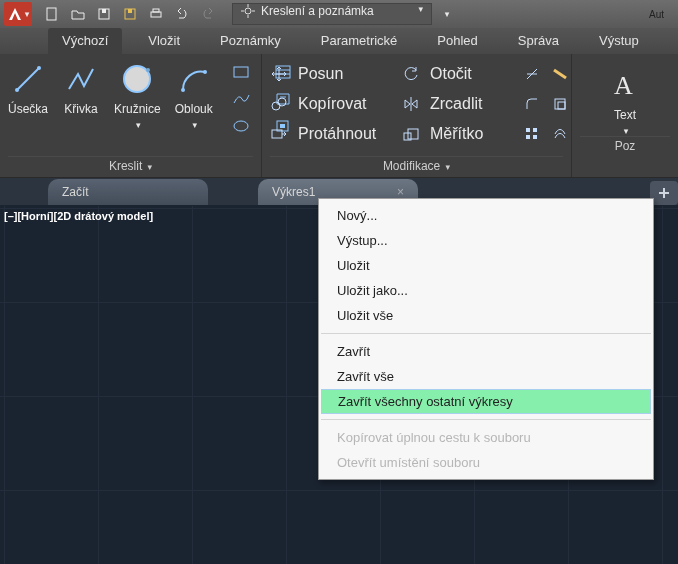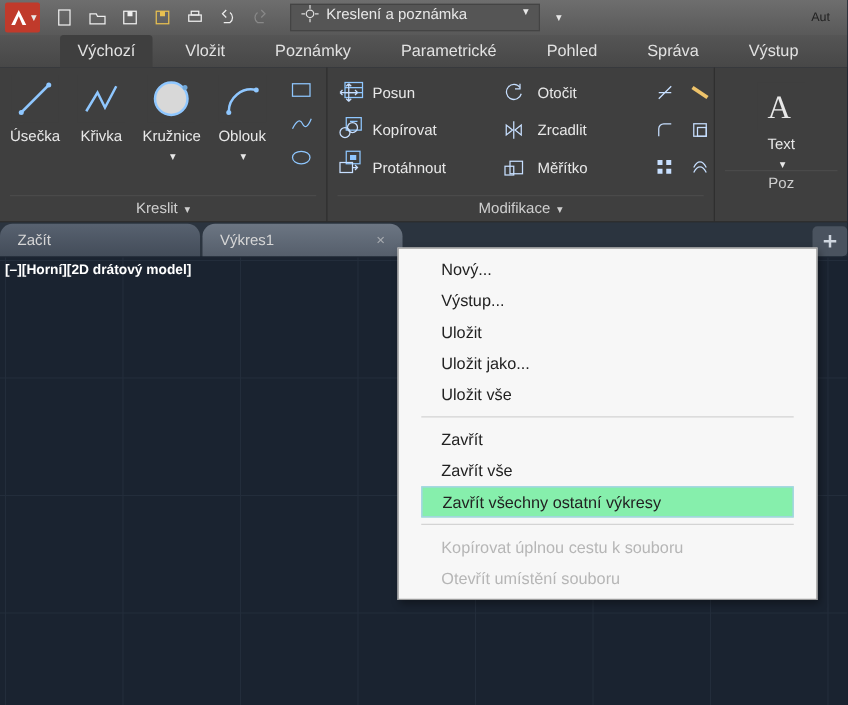--- a/index.html
+++ b/index.html
@@ -112,21 +112,21 @@
   }
   .mod-grid {
     display:grid;
     grid-template-columns: 24px 100px 24px 90px 24px 24px;
     grid-auto-rows: 28px;
     align-items:center;
     gap: 2px 4px;
   }
   .mod-cell {
     display:flex; align-items:center; gap:4px;
-    font-size:12px; color:#e8e8e8;
+    font-size:16px; color:#e8e8e8;
   }
   .text-panel {
     display:flex; flex-direction:column; align-items:center;
     gap:4px; padding:6px 18px 0;
   }
 
   
   .doc-tabs {
     height: 28px;
     background: #2b343f;
@@ -138,20 +138,21 @@
     height: 26px;
     min-width: 160px;
     background: linear-gradient(#586270, #434c59);
     border-radius: 10px 10px 0 0;
     margin-right: 2px;
     display:flex; align-items:center;
     padding: 0 14px;
     color:#d6d6d6;
     font-size:12px;
     position:relative;
+    margin-left:48px;
   }
   .doc-tab.active {
     background: linear-gradient(#6c7683, #555e6b);
   }
   .doc-tab .closex {
     margin-left:auto; opacity:.6;
   }
   .add-tab {
     width:28px; height:24px; margin-left:6px;
     background:#4a535f; border-radius:4px;
@@ -182,21 +183,21 @@
   .ctx-menu {
     position:absolute;
     left: 318px;
     top: 198px;
     width: 336px;
     background:#f7f7f7;
     border:1px solid #9c9c9c;
     box-shadow: 2px 3px 6px rgba(0,0,0,0.35);
     color:#222;
     font-size:13px;
-    padding: 4px 16px;
+    padding: 4px 0;
   }
   .ctx-item {
     padding: 5px 18px;
   }
   .ctx-item.hilite {
     background:#86efac;
     border:1px solid #a8cfed;
     margin: 0 2px;
     padding: 4px 16px;
   }

